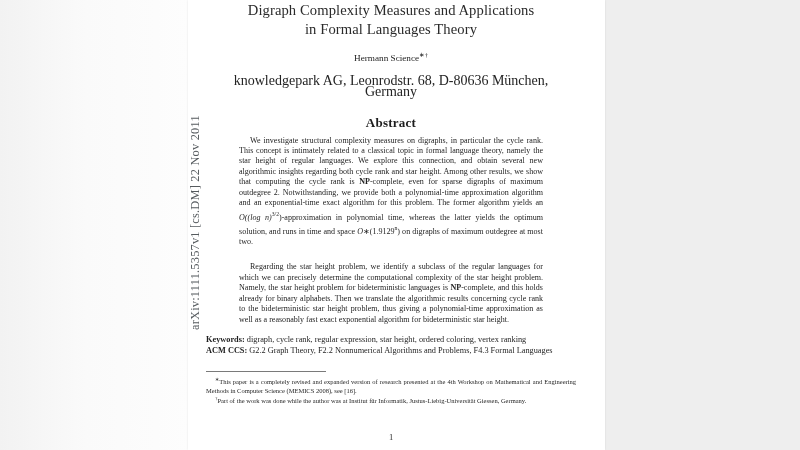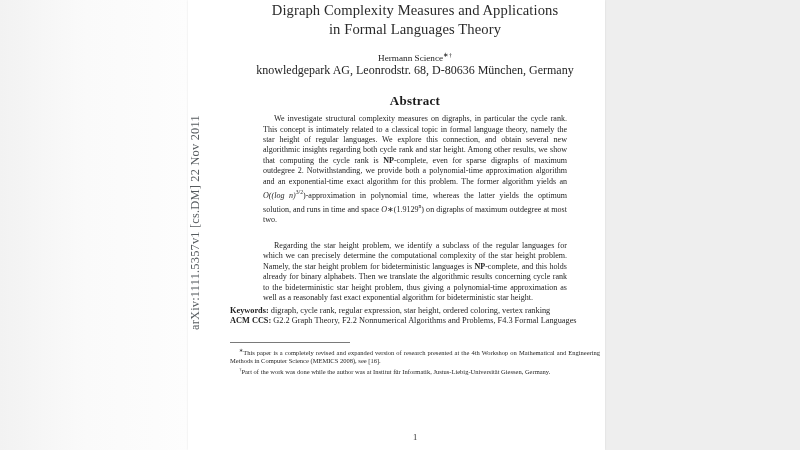--- a/index.html
+++ b/index.html
@@ -60,21 +60,21 @@
     color: #555a5e;
     font-family: "Liberation Serif", serif;
     font-size: 12.4px;
     letter-spacing: 0.2px;
     white-space: nowrap;
     line-height: 18px;
   }
 
   #content {
     position: absolute;
-    left: 42px;
+    left: 18px;
     top: 0;
     width: 370px;
     height: 324px;
     color: #1d1d1d;
   }
 
   .title {
     text-align: center;
     font-size: 14.6px;
     line-height: 18.5px;
@@ -88,22 +88,22 @@
     text-align: center;
     font-size: 9.2px;
     margin-top: 11px;
     line-height: 11.5px;
     color: #232323;
   }
   .author sup { font-size: 6.6px; vertical-align: super; }
 
   .affiliation {
     text-align: center;
-    font-size: 12px;
-    margin-top: 0;
+    font-size: 14px;
+    margin-top: 10px;
     line-height: 11.5px;
     color: #232323;
   }
 
   .abstract-head {
     text-align: center;
     font-weight: bold;
     font-size: 13px;
     margin-top: 17px;
     letter-spacing: 0.25px;
@@ -117,21 +117,21 @@
     text-justify: inter-word;
     color: #1e1e1e;
   }
   .abstract-body p { margin: 0; text-indent: 11px; }
   .abstract-body p + p { margin-top: 15px; }
   .abstract-body b { font-weight: bold; }
   .abstract-body i { font-style: italic; }
   .abstract-body sup { font-size: 5.6px; vertical-align: super; }
 
   .meta {
-    margin: 2px 0 0 0;
+    margin: 10px 0 0 0;
     font-size: 8.3px;
     line-height: 10.6px;
     text-align: justify;
     color: #1e1e1e;
   }
   .meta .lbl { font-weight: bold; }
   .meta-line { margin: 0; }
   .meta-line.kw { text-align: justify; }
 
   .footnote-rule {

